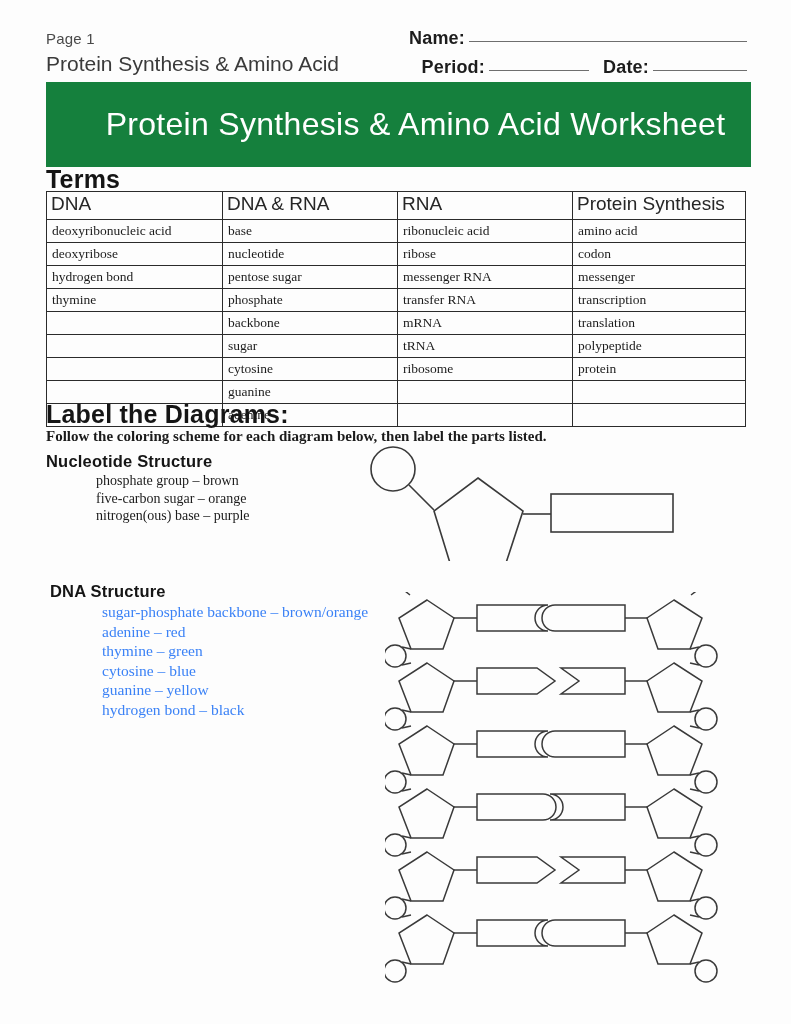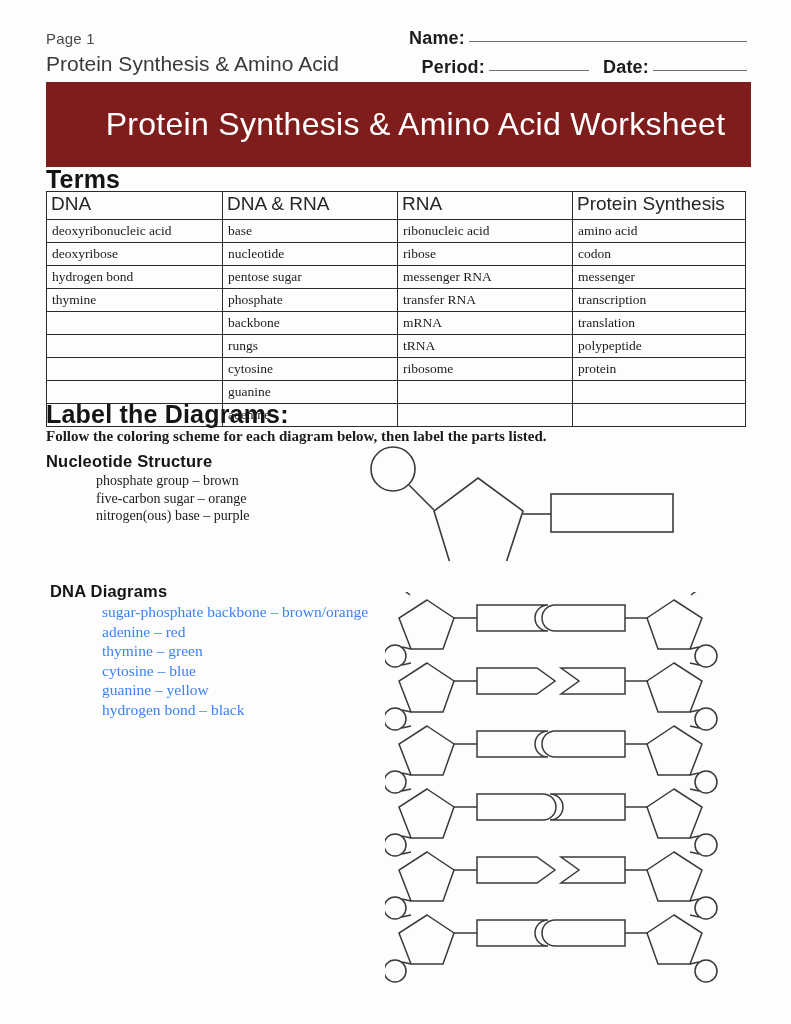--- a/index.html
+++ b/index.html
@@ -76,21 +76,21 @@
   .rule-period { width: 100px; margin-right: 14px; }
   .rule-date   { width: 94px; }
 
   
   .banner {
     position: absolute;
     left: 46px;
     top: 82px;
     width: 705px;
     height: 85px;
-    background: #7f1d1d;
+    background: #15803d;
     box-sizing: border-box;
     display: flex;
     align-items: center;
     justify-content: center;
   }
   .banner-text {
     color: #ffffff;
     font-size: 32px;
     line-height: 1.33;
     text-align: center;
@@ -285,21 +285,21 @@
         <td>transcription</td>
       </tr>
       <tr>
         <td></td>
         <td>backbone</td>
         <td>mRNA</td>
         <td>translation</td>
       </tr>
       <tr>
         <td></td>
-        <td>rungs</td>
+        <td>sugar</td>
         <td>tRNA</td>
         <td>polypeptide</td>
       </tr>
       <tr>
         <td></td>
         <td>cytosine</td>
         <td>ribosome</td>
         <td>protein</td>
       </tr>
       <tr>
@@ -320,21 +320,21 @@
   <div class="h-label">Label the Diagrams:</div>
   <div class="label-sub">Follow the coloring scheme for each diagram below, then label the parts listed.</div>
 
   <div class="h-nucleotide">Nucleotide Structure</div>
   <div class="list-nucleotide">
     <div>phosphate group – brown</div>
     <div>five-carbon sugar – orange</div>
     <div>nitrogen(ous) base – purple</div>
   </div>
 
-  <div class="h-dna">DNA Diagrams</div>
+  <div class="h-dna">DNA Structure</div>
   <div class="list-dna">
     <div>sugar-phosphate backbone – brown/orange</div>
     <div>adenine – red</div>
     <div>thymine – green</div>
     <div>cytosine – blue</div>
     <div>guanine – yellow</div>
     <div>hydrogen bond – black</div>
   </div>
 
   <svg class="diagram-nucleotide" width="320" height="115" viewBox="0 0 320 115">

